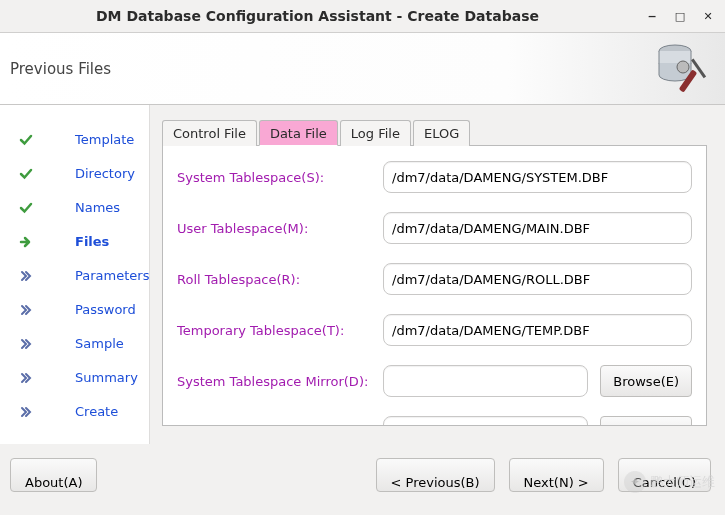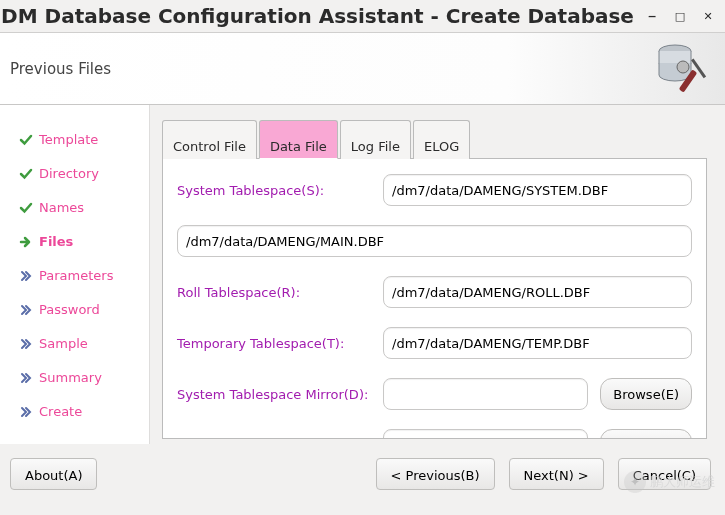--- a/index.html
+++ b/index.html
@@ -1,53 +1,53 @@
 <!DOCTYPE html>
 <html><head>
 <meta charset="utf-8">
 <style>
   * { box-sizing: border-box; margin: 0; padding: 0; font-family: "DejaVu Sans", "Liberation Sans", Arial, sans-serif; }
   body { width: 725px; height: 515px; background: #f2f1f0; font-size: 13px; color: #2b2b2b; overflow: hidden; position: relative; }
 
   
   .titlebar { height: 32px; display: flex; align-items: center; background: #f2f1f0; }
-  .titlebar .title { flex: 1; text-align: center; font-weight: bold; color: #2b2b2b; font-size: 20px; }
+  .titlebar .title { flex: 1; text-align: center; font-weight: bold; color: #2b2b2b; font-size: 14px; }
   .win-controls { display: flex; gap: 14px; padding: 0 10px; }
   .win-btn { width: 14px; height: 14px; display:flex; align-items:center; justify-content:center; cursor:pointer; font-size:11px; color:#2b2b2b; font-weight:bold; }
 
   
   .banner { height: 73px; border-top: 1px solid #d0cfce; border-bottom: 1px solid #c8c7c6; background: linear-gradient(to right, #ffffff 0%, #fdfdfd 70%, #e8e8e8 100%); position: relative; display:flex; align-items:center; padding-left: 10px; }
   .banner-title { font-size: 15px; color: #444; }
   .banner-icon { position: absolute; right: 12px; top: 6px; width: 60px; height: 60px; }
 
   
   .main { display: flex; height: 339px; }
   .sidebar { width: 150px; background: #ffffff; border-right: 1px solid #dedddc; padding-top: 18px; overflow: hidden; }
   .step { display:flex; align-items:center; gap: 6px; padding: 9px 0 10px 19px; }
-  .step .label { font-size: 13px; color: #ec4899; }
+  .step .label { font-size: 13px; color: #1d4ed8; margin-left: 36px; }
   .step.current .label { font-weight: bold; }
   .icon-svg { width: 14px; height: 14px; flex-shrink:0; }
 
   .content { flex: 1; padding: 14px 18px 0 12px; overflow: hidden; }
 
   
   .tabs { display:flex; gap: 2px; border-bottom: 1px solid #bbb; }
-  .tab { padding: 18px 10px 4px; border: 1px solid #bbb; border-bottom: none; background: #f5f4f3; border-radius: 3px 3px 0 0; cursor:pointer; position:relative; top:1px; }
+  .tab { padding: 5px 10px 4px; border: 1px solid #bbb; border-bottom: none; background: #f5f4f3; border-radius: 3px 3px 0 0; cursor:pointer; position:relative; top:1px; }
   .tab.active { background: #f9a8d4; border-bottom: 1px solid #fff; }
   .tab-body { border: 1px solid #bbb; border-top:none; background: #fff; padding: 14px 14px 0; height: 280px; overflow:hidden; }
 
   .form-row { display:flex; align-items:center; gap: 12px; margin-bottom: 17px; min-height:34px; }
   .form-label { width: 194px; color:#a21caf; }
   .form-input { flex:1; height: 32px; border: 1px solid #c9c8c7; border-radius: 8px; padding: 0 8px; font-size:13px; background:#fff; box-shadow: inset 0 1px 1px rgba(0,0,0,0.06); }
-  .browse-btn { height:32px; padding: 0 12px; border:1px solid #bfbebc; border-radius:12px; background: linear-gradient(to bottom, #fafafa, #e8e7e6); cursor:pointer; font-size:13px; }
+  .browse-btn { height:32px; padding: 0 12px; border:1px solid #bfbebc; border-radius:4px; background: linear-gradient(to bottom, #fafafa, #e8e7e6); cursor:pointer; font-size:13px; }
 
   
   .footer { display:flex; align-items:center; gap: 14px; padding: 14px 14px 0 10px; }
   .footer .spacer { flex:1; }
-  .btn { height:32px; padding: 9px 14px; border:1px solid #bfbebc; border-radius:4px; background: linear-gradient(to bottom, #fafafa, #e8e7e6); cursor:pointer; font-size:13px; }
+  .btn { height:32px; padding: 16px 14px; border:1px solid #bfbebc; border-radius:4px; background: linear-gradient(to bottom, #fafafa, #e8e7e6); cursor:pointer; font-size:13px; }
 
   
   .watermark { position:absolute; right:10px; bottom:22px; font-size:13px; color:#d8d8d8; display:flex; align-items:center; gap:4px; opacity:0.9; pointer-events:none; }
   .watermark .wm-circle { width:22px; height:22px; border-radius:50%; background:rgba(200,200,200,0.4); display:flex; align-items:center; justify-content:center; font-size:12px; color:#bbb; }
 </style>
 </head>
 <body>
 
 <div class="titlebar">
   <div class="title">DM Database Configuration Assistant - Create Database</div>
@@ -136,20 +136,21 @@
       <div class="tab">ELOG</div>
     </div>
     <div class="tab-body">
 
       <div class="form-row">
         <div class="form-label">System Tablespace(S):</div>
         <input class="form-input" value="/dm7/data/DAMENG/SYSTEM.DBF" style="">
       </div>
 
       <div class="form-row">
+        <div class="form-label">User Tablespace(M):</div>
         <input class="form-input" value="/dm7/data/DAMENG/MAIN.DBF" style="">
       </div>
 
       <div class="form-row">
         <div class="form-label">Roll Tablespace(R):</div>
         <input class="form-input" value="/dm7/data/DAMENG/ROLL.DBF" style="">
       </div>
 
       <div class="form-row">
         <div class="form-label">Temporary Tablespace(T):</div>

